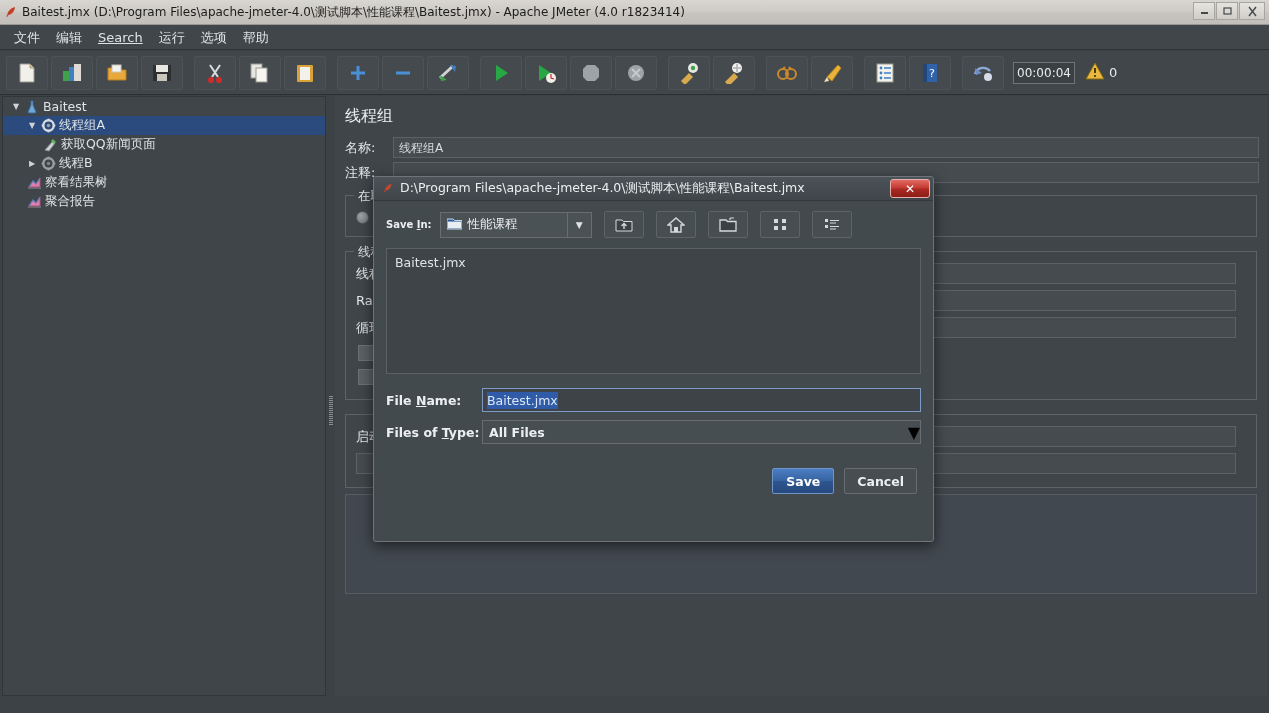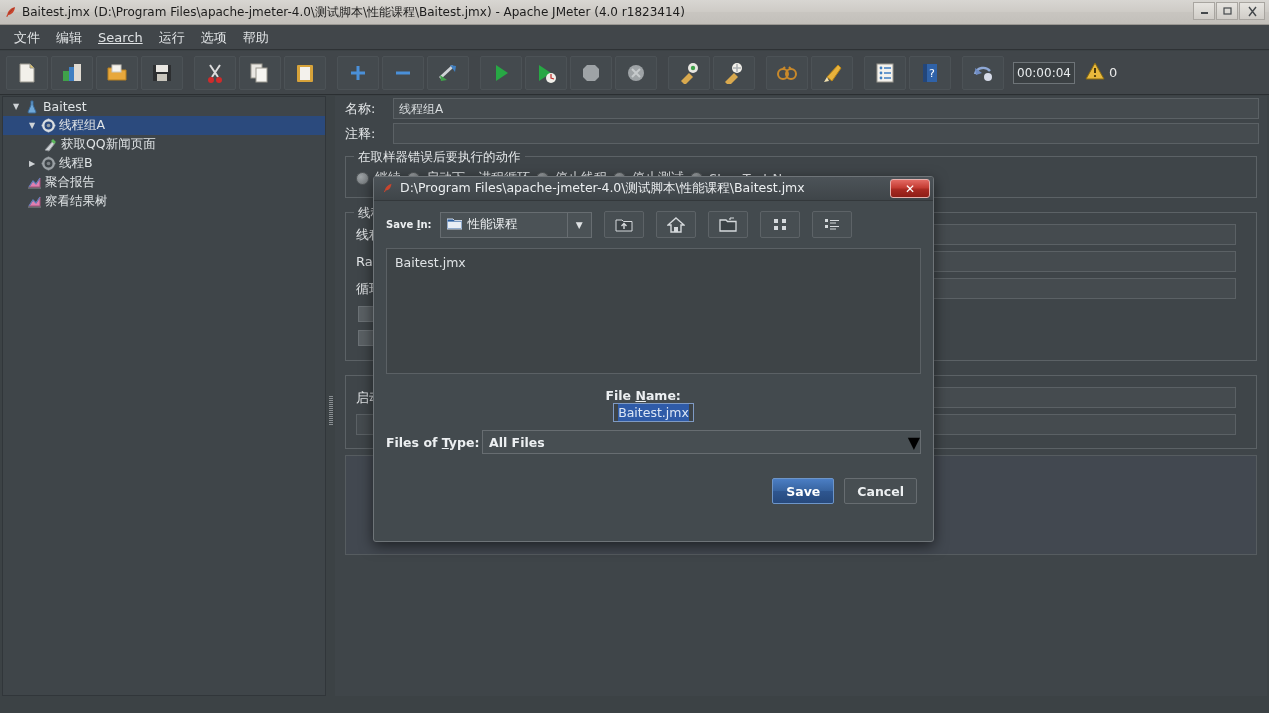--- a/index.html
+++ b/index.html
@@ -197,21 +197,21 @@
   }
   .dbtn {
     width: 40px; height: 27px; background:#474e52; border:1px solid #5d6367; border-radius:2px;
     display:flex; align-items:center; justify-content:center; margin-left: 4px;
   }
   .filelist {
     margin-top: 10px; height: 126px; background: #3e4447; border: 1px solid #5b6165;
     padding: 6px 8px;
   }
   .filelist .fitem { color:#dfe3e5; font-size:12.5px; }
-  .fnrow { display:flex; align-items:center; margin-top: 14px; flex-direction: column; }
+  .fnrow { display:flex; align-items:center; margin-top: 14px; }
   .fnlabel { color:#eceff1; font-size:12.5px; font-weight:bold; width: 96px; flex:0 0 auto; }
   .fninput {
     flex:1; height: 24px; background:#3d4347; border:1px solid #7e9ac4;
     display:flex; align-items:center; padding: 0 4px;
   }
   .fnvalue { background:#2f5ba8; color:#dce6f5; font-size:12.5px; padding: 1px 0; }
   .ftrow { display:flex; align-items:center; margin-top: 8px; }
   .ftcombo {
     flex:1; height: 24px; background:#474e52; border:1px solid #676d71;
     display:flex; align-items:center;
@@ -482,39 +482,40 @@
       <span class="tlabel">线程B</span>
     </div>
     <div class="treerow indent2">
       <span class="ticon">
         <svg width="15" height="15" viewBox="0 0 15 15">
             <path d="M1 13 h13" stroke="#8b9094"></path>
             <path d="M2 12 L6 6 L9 9 L13 3 v9 z" fill="#e07fb0" stroke="#a5537b"></path>
             <path d="M2 12 L6 6 L9 9 L13 3" stroke="#5f7fb8" stroke-width="1.2" fill="none"></path>
           </svg>
       </span>
-      <span class="tlabel">聚合报告</span>
+      <span class="tlabel">察看结果树</span>
     </div>
     <div class="treerow indent2">
       <span class="ticon">
         <svg width="15" height="15" viewBox="0 0 15 15">
             <path d="M1 13 h13" stroke="#8b9094"></path>
             <path d="M2 12 L6 6 L9 9 L13 3 v9 z" fill="#e07fb0" stroke="#a5537b"></path>
             <path d="M2 12 L6 6 L9 9 L13 3" stroke="#5f7fb8" stroke-width="1.2" fill="none"></path>
           </svg>
       </span>
-      <span class="tlabel">察看结果树</span>
+      <span class="tlabel">聚合报告</span>
     </div>
   </div>
 
   <div class="splitter">
     <div class="grip"></div>
   </div>
 
   <div class="mainpanel">
+    <div class="panel-title">线程组</div>
 
     <div class="frow">
       <span class="flabel">名称:</span>
       <div class="finput">线程组A</div>
     </div>
     <div class="frow">
       <span class="flabel">注释:</span>
       <div class="finput"></div>
     </div>
 

